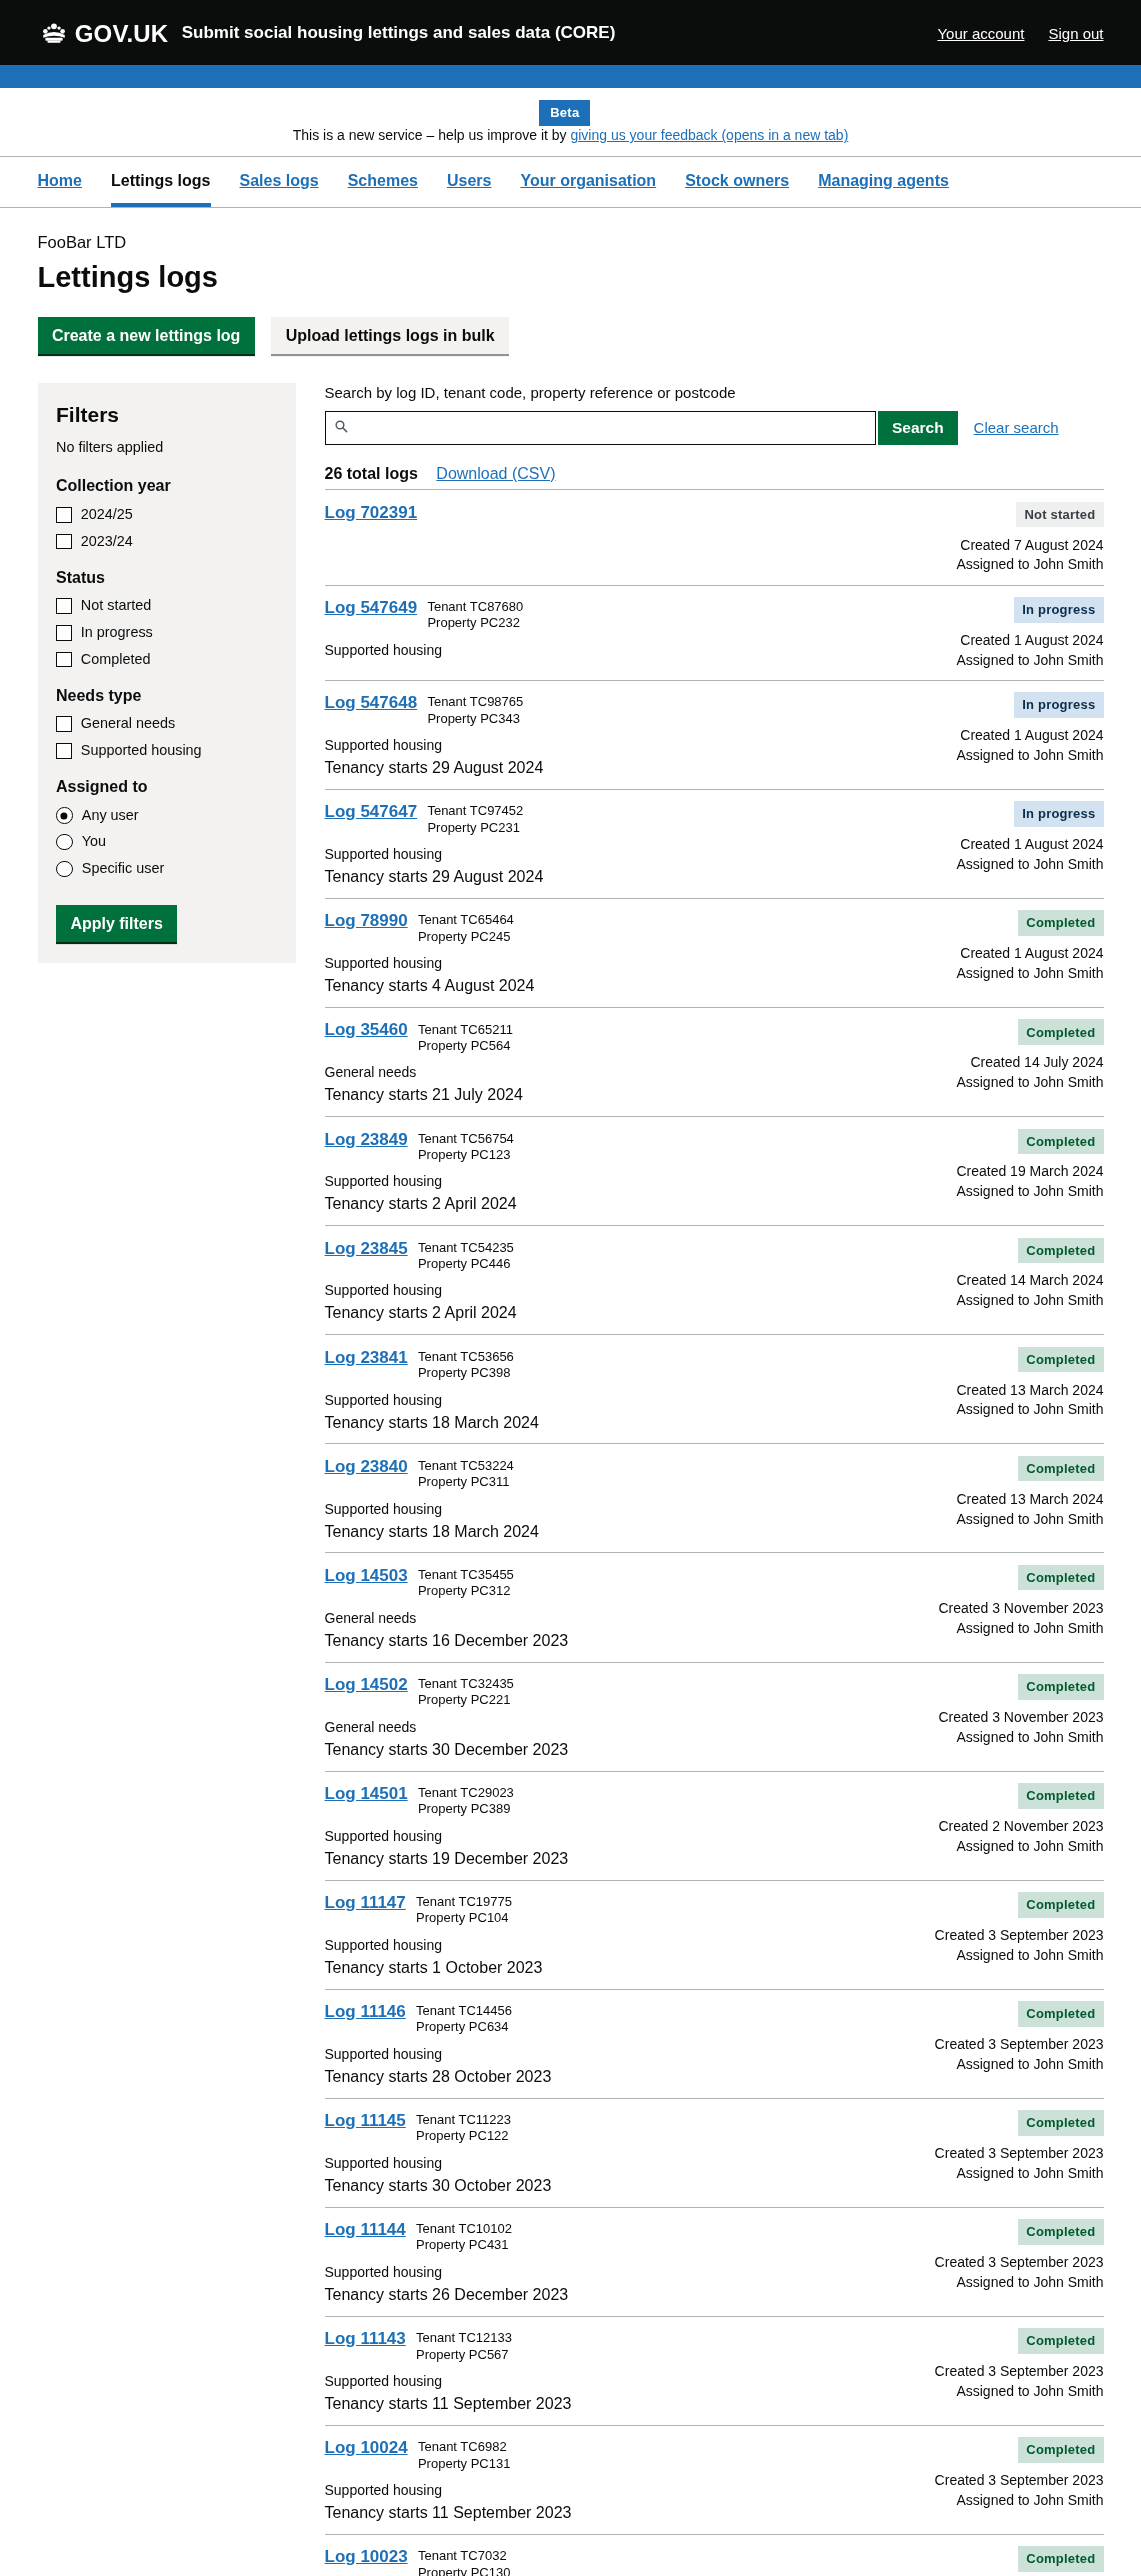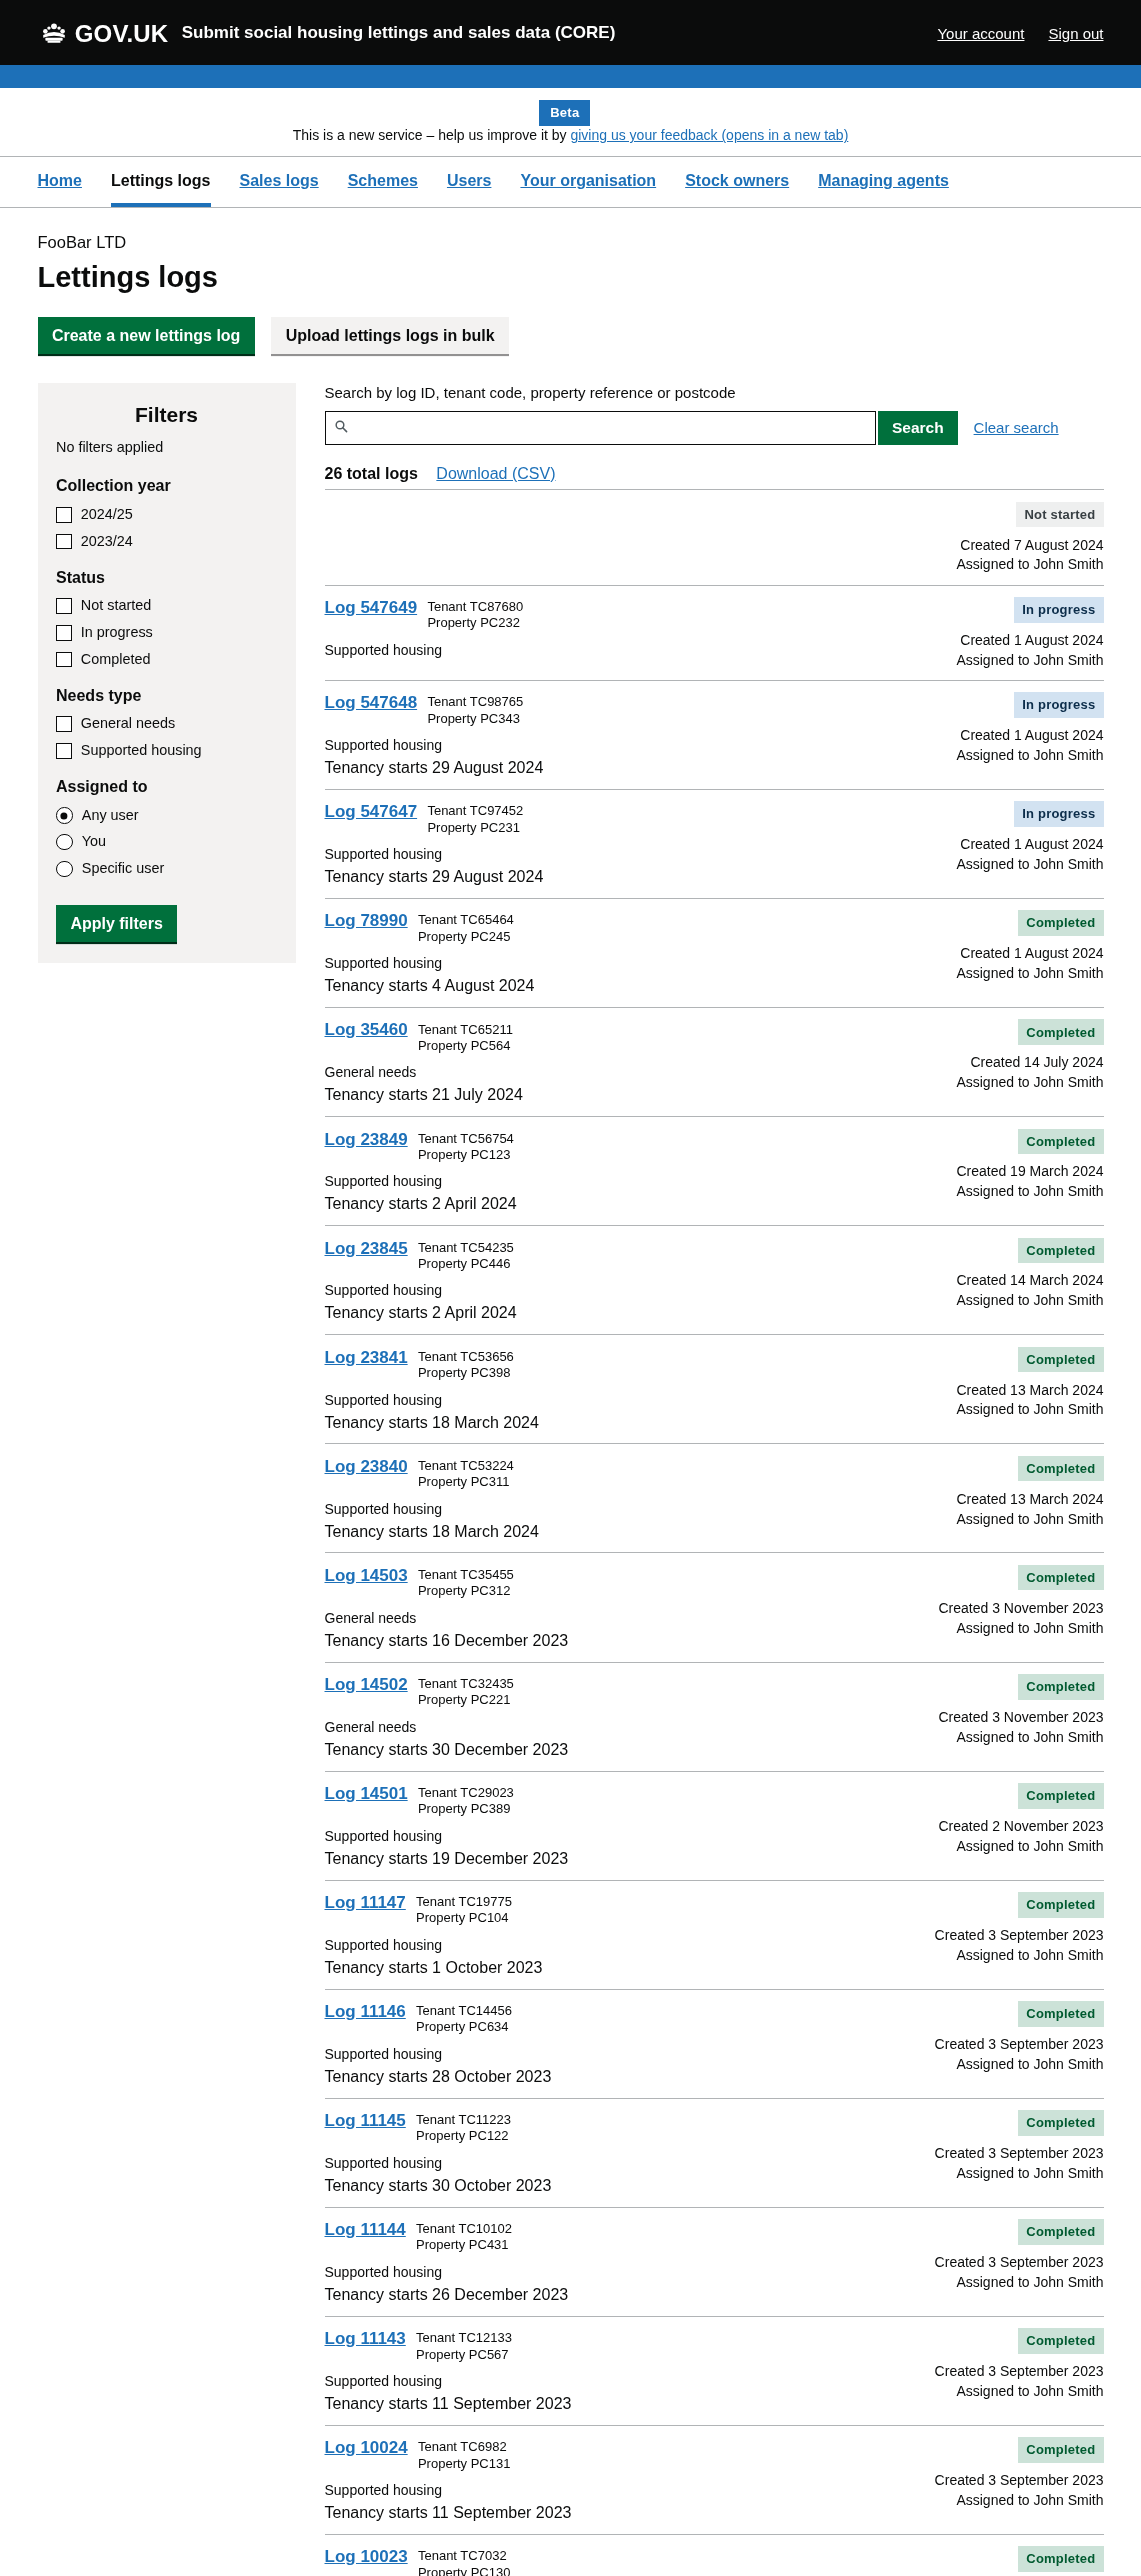--- a/index.html
+++ b/index.html
@@ -73,21 +73,21 @@
     border:none; cursor:pointer; line-height:1.1;
   }
   .btn-green { background:#00703c; color:#fff; box-shadow: 0 2.1px 0 #002d18; }
   .btn-secondary { background:#f3f2f1; color:#0b0c0c; box-shadow: 0 2.1px 0 #929191; }
 
   
   .columns { display:flex; gap: 29px; align-items:flex-start; }
   .filters-col { width: 258px; flex:0 0 258px; background:#f3f2f1; padding: 17.5px 18.5px 20.6px 18.5px; }
   .results-col { flex:1 1 auto; }
 
-  .filters-col h2 { font-size: 21px; margin:0 0 9.3px 0;text-align:center; }
+  .filters-col h2 { font-size: 21px; margin:0 0 9.3px 0; }
   .no-filters { font-size: 14.4px; color:#0b0c0c; margin-bottom: 17.5px; }
   .filter-group-title { font-size: 16px; font-weight:bold; margin: 15.5px 0 8.2px 0; }
   .check-row { display:flex; align-items:center; margin: 7.2px 0; }
   .checkbox {
     width: 15.5px; height: 15.5px; border: 1.5px solid #0b0c0c; background:#fff;
     margin-right: 9.3px; flex:0 0 15.5px;
   }
   .radio {
     width: 16.5px; height:16.5px; border:1.5px solid #0b0c0c; border-radius:50%;
     background:#fff; margin-right:9.3px; flex:0 0 16.5px; position:relative;
@@ -302,20 +302,25 @@
         <a href="#" class="clear-search">Clear search</a>
       </div>
 
       <div class="totals-row">
         <span class="totals">26 total logs</span>
         <a href="#" class="download-link">Download (CSV)</a>
       </div>
 
       <div class="log-list" id="log-list">
           <div class="log-row">
+            <div class="log-left">
+              <div class="id-block">
+                <a href="#" class="log-id">Log 702391</a>
+              </div>
+            </div>
             <div class="log-mid"></div>
             <div class="log-right"><span class="status-tag tag-notstarted">Not started</span><div class="meta-line">Created 7 August 2024</div><div class="meta-line2">Assigned to John Smith</div></div>
           </div>
           <div class="log-row">
             <div class="log-left">
               <div class="id-block">
                 <a href="#" class="log-id">Log 547649</a>
                 <div class="tenant-line">
                   <div>Tenant TC87680</div>
                   <div>Property PC232</div>

